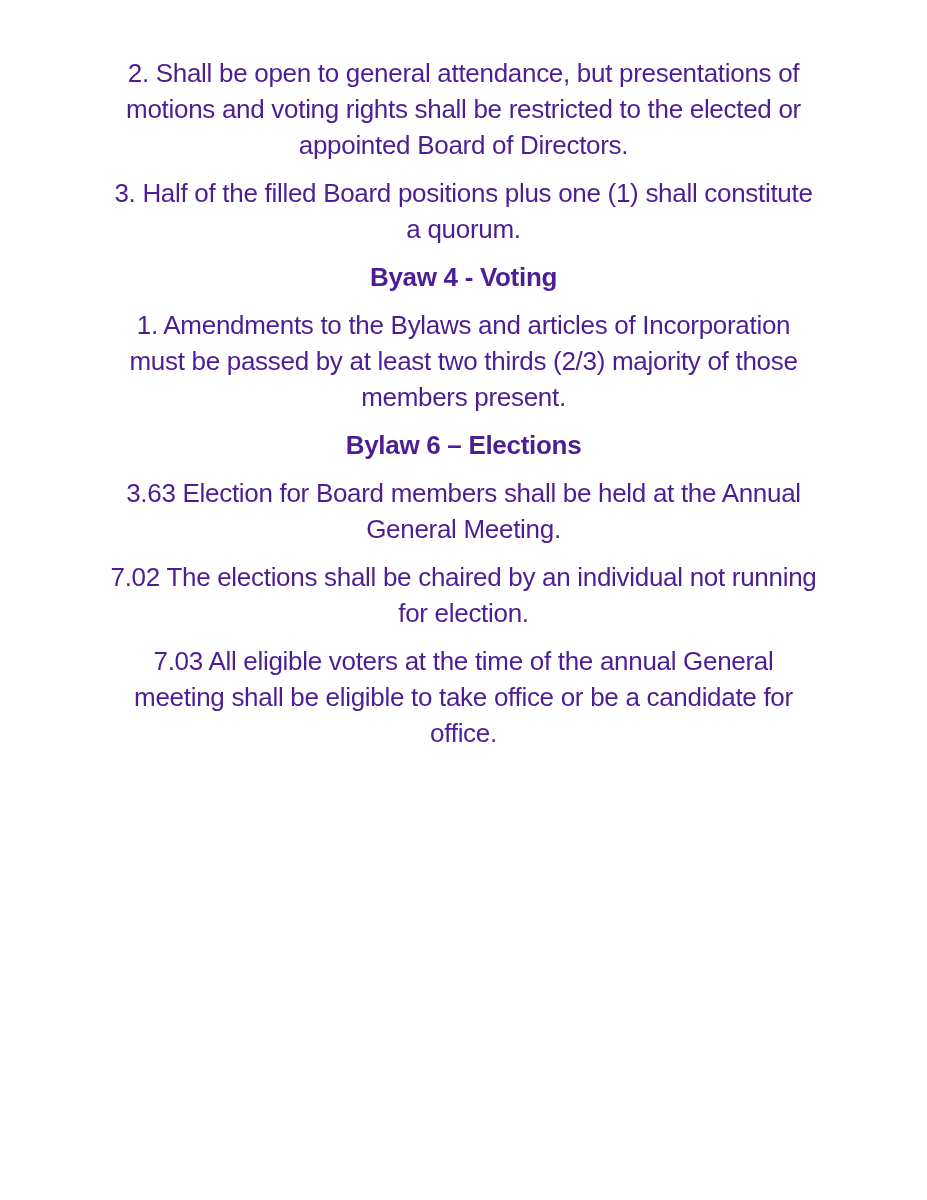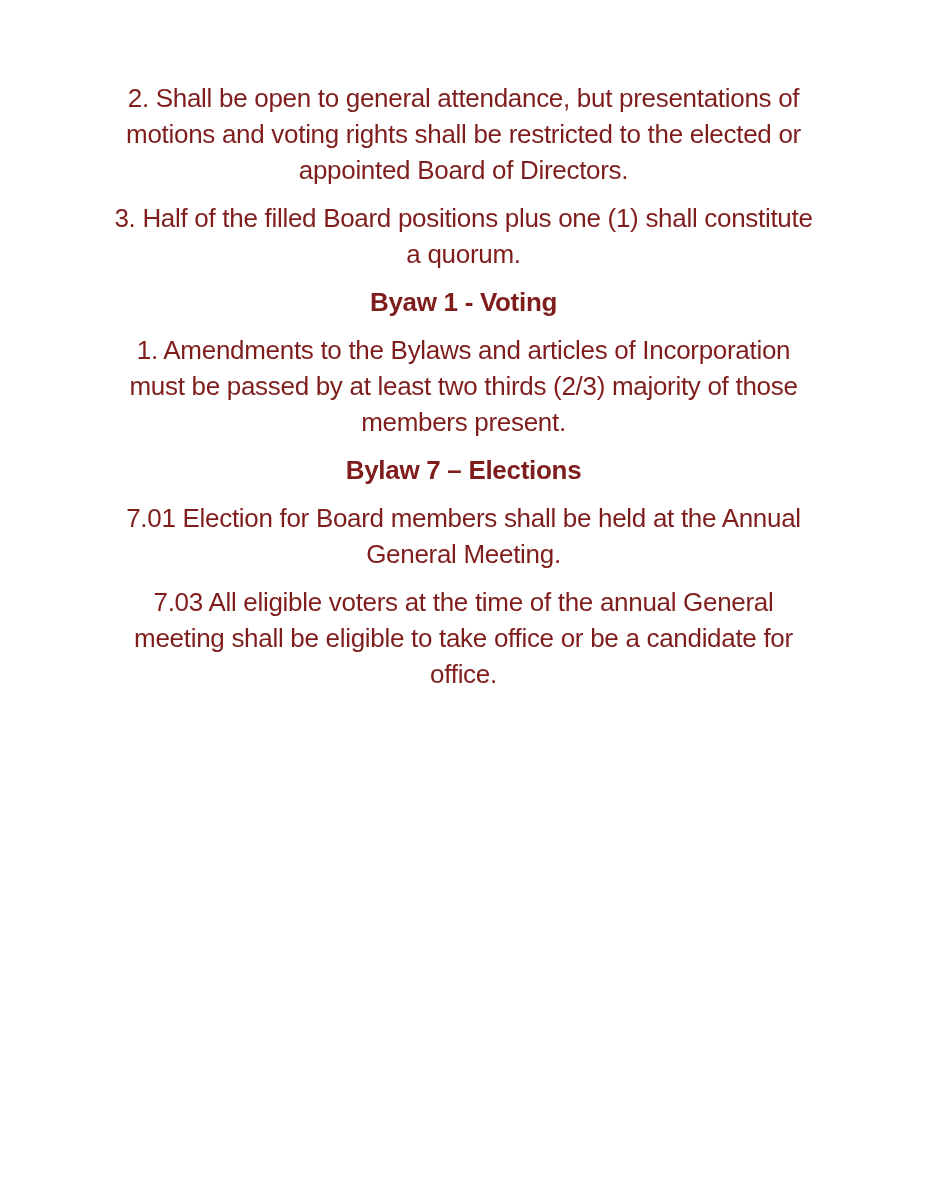--- a/index.html
+++ b/index.html
@@ -7,23 +7,23 @@
       padding: 0;
       background: #ffffff;
     }
     .page {
       position: relative;
       width: 927px;
       min-height: 1200px;
       margin: 0 auto;
       background: #ffffff;
       box-sizing: border-box;
-      padding: 80px 52px 40px 52px;
+      padding: 55px 52px 40px 52px;
       font-family: "Liberation Sans", sans-serif;
-      color: #7f1d1d;
+      color: #4c1d95;
     }
     .para {
       margin: 0 0 12px 0;
       font-size: 26px;
       line-height: 36px;
       text-align: center;
       white-space: pre-line;
       letter-spacing: -0.3px;
     }
     .para.heading {
@@ -34,31 +34,33 @@
 <body>
 
 <main class="page">
   <p class="para">2. Shall be open to general attendance, but presentations of
 motions and voting rights shall be restricted to the elected or
 appointed Board of Directors.</p>
 
   <p class="para">3. Half of the filled Board positions plus one (1) shall constitute
 a quorum.</p>
 
-  <p class="para heading">Byaw 1 - Voting</p>
+  <p class="para heading">Byaw 4 - Voting</p>
 
 
   <p class="para">1. Amendments to the Bylaws and articles of Incorporation
 must be passed by at least two thirds (2/3) majority of those
 members present.</p>
 
 
-  <p class="para heading">Bylaw 7 – Elections</p>
+  <p class="para heading">Bylaw 6 – Elections</p>
 
-  <p class="para">7.01 Election for Board members shall be held at the Annual
+  <p class="para">3.63 Election for Board members shall be held at the Annual
 General Meeting.</p>
 
+  <p class="para">7.02 The elections shall be chaired by an individual not running
+for election.</p>
 
   <p class="para">7.03 All eligible voters at the time of the annual General
 meeting shall be eligible to take office or be a candidate for
 office.</p>
 
 </main>
 
 </body></html>

